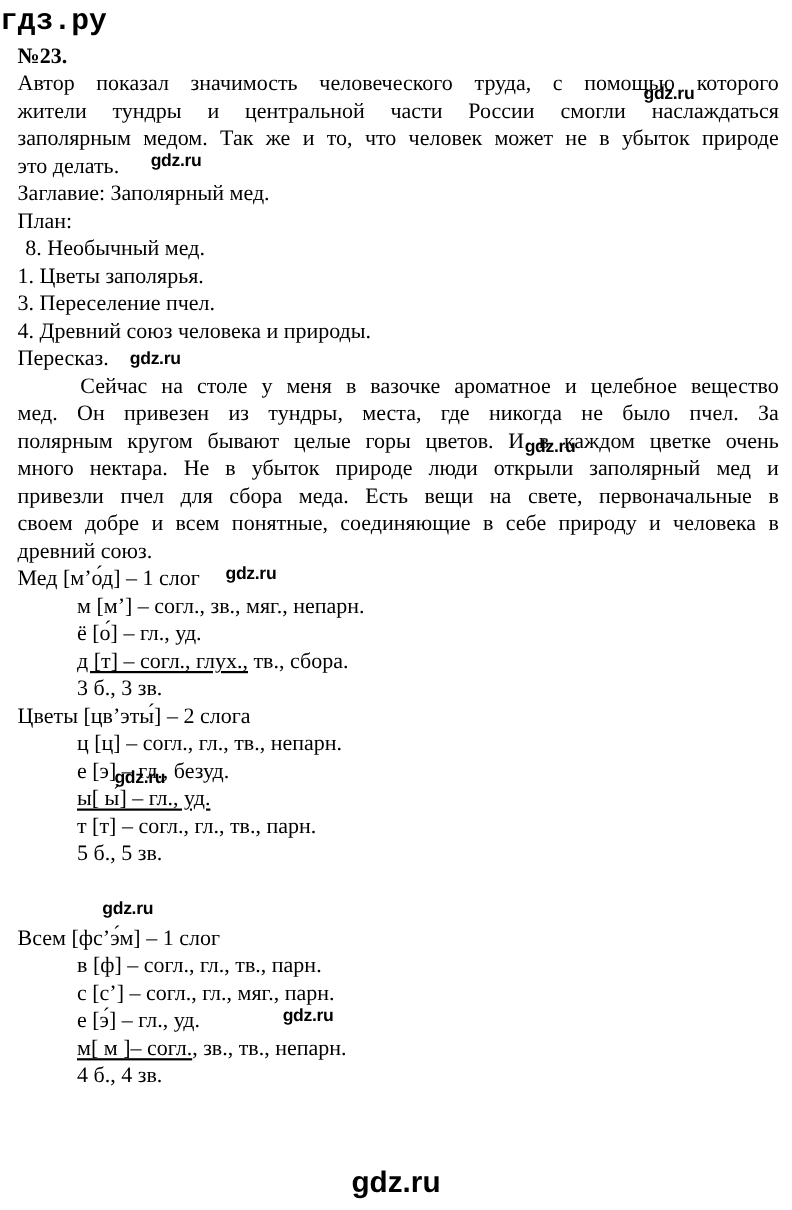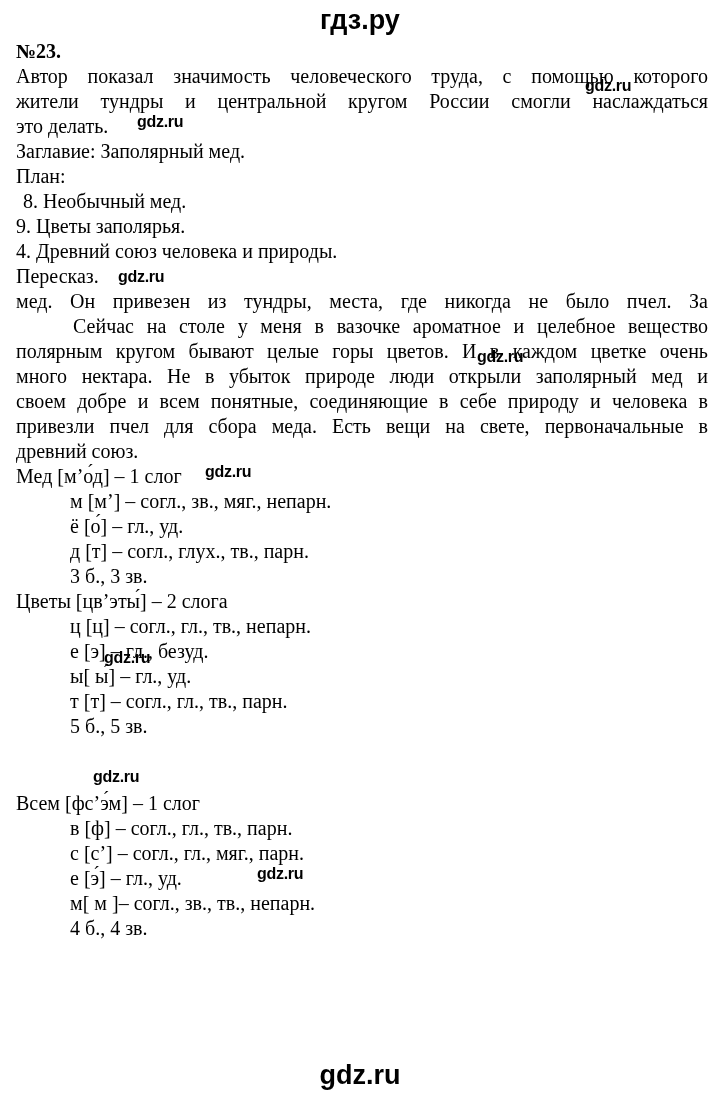--- a/index.html
+++ b/index.html
@@ -2,31 +2,31 @@
 <html><head>
 <meta charset="utf-8">
 <style>
   html,body{margin:0;padding:0}
   body{
     width:720px;height:1100px;position:relative;overflow:hidden;
     background:#ffffff;color:#000;
     font-family:"Liberation Serif",serif;font-size:20px;line-height:25px;
   }
   .logo-top{
-    padding-top:5px;text-align:center;
-    font-family:Liberation Sans, sans-serif;font-weight:bold;font-size:27px;line-height:31px;
+    padding-top:5px;
+    font-family:Liberation Mono, monospace;font-weight:bold;font-size:27px;line-height:31px;
   }
   .content{padding:3px 12px 0 16px}
   .task-num{font-weight:bold}
   .jl{text-align:justify;text-align-last:justify}
   .rel{position:relative}
   .it{}
   .ph-head-pad{padding-left:8px}
   .prow{padding-left:54px}
-  .und{text-underline-offset:3px}
+  .und{text-decoration:underline;text-underline-offset:3px}
   .wm{
     position:absolute;white-space:nowrap;
     font-family:"Liberation Sans",sans-serif;font-weight:bold;font-size:16px;line-height:14px;
     letter-spacing:-0.3px;color:#000;
   }
   .block-vsem{margin-top:52px}
   .logo-bottom{
     position:absolute;top:1060px;left:0;width:720px;text-align:center;
     font-family:"Liberation Sans",sans-serif;font-weight:bold;font-size:27px;line-height:31px;
   }
@@ -38,63 +38,65 @@
 
 <div class="content">
 
   <div class="task-num">№23.</div>
 
   <div>
     <div class="jl rel">
       <span>Автор показал значимость человеческого труда, с помощью которого</span>
       <span class="wm" style="left:569px;top:15px">gdz.ru</span>
     </div>
-    <div class="jl">жители тундры  и центральной кругом России смогли наслаждаться</div>
+    <div class="jl">жители тундры  и центральной части России смогли наслаждаться</div>
+    <div class="jl">заполярным медом. Так же и то, что человек может не в убыток природе</div>
     <div class="rel">
       <span>это делать.</span>
       <span class="wm" style="left:121px;top:1px">gdz.ru</span>
     </div>
   </div>
 
   <div>Заглавие: Заполярный мед.</div>
 
   <div>
     <div>План:</div>
     <div style="padding-left:7px">8. Необычный мед.</div>
-    <div>9. Цветы заполярья.</div>
+    <div>1. Цветы заполярья.</div>
+    <div>3. Переселение пчел.</div>
     <div>4. Древний союз человека и природы.</div>
   </div>
 
   <div class="rel">
     <span class="it">Пересказ.</span>
     <span class="wm" style="left:102px;top:6px">gdz.ru</span>
   </div>
 
   <div>
+    <div class="jl" style="text-indent:57px">Сейчас на столе у меня в вазочке ароматное и целебное вещество</div>
     <div class="jl">мед. Он привезен из тундры, места, где никогда не было пчел. За</div>
-    <div class="jl" style="text-indent:57px">Сейчас на столе у меня в вазочке ароматное и целебное вещество</div>
     <div class="jl rel">
       <span>полярным кругом бывают целые горы цветов. И в каждом цветке очень</span>
       <span class="wm" style="left:461px;top:11px">gdz.ru</span>
     </div>
     <div class="jl">много нектара. Не в убыток природе люди открыли заполярный мед и</div>
+    <div class="jl">привезли пчел для сбора меда. Есть вещи на свете, первоначальные в</div>
     <div class="jl">своем добре и всем понятные, соединяющие в себе природу и человека в</div>
-    <div class="jl">привезли пчел для сбора меда. Есть вещи на свете, первоначальные в</div>
     <div>древний союз.</div>
   </div>
 
 
   <div>
     <div class="rel">
       <span>Мед [м’о́д] – 1 слог</span>
       <span class="wm" style="left:189px;top:1px">gdz.ru</span>
     </div>
     <div class="prow"><span class="und"></span><span>м [м’] – согл., зв., мяг., непарн.</span></div>
     <div class="prow"><span class="und"></span><span>ё [о́] – гл., уд.</span></div>
-    <div class="prow"><span class="und">д [т] – согл., глух.,</span><span> тв., парн.</span></div>
+    <div class="prow"><span class="und">д [т] – согл., глух.,</span><span> тв., сбора.</span></div>
     <div class="prow"><span class="und"></span><span>3 б., 3 зв.</span></div>
   </div>
 
   <div>
     <div>Цветы [цв’эты́] – 2 слога</div>
     <div class="prow"><span class="und"></span><span>ц [ц] – согл., гл., тв., непарн.</span></div>
     <div class="prow rel"><span class="und"></span><span class="wm" style="left:88px;top:12px">gdz.ru</span></div>
     <div class="prow"><span class="und"></span><span>е [э] – гл., безуд.</span></div>
     <div class="prow"><span class="und">ы[ ы́] – гл., уд.</span><span></span></div>
     <div class="prow"><span class="und"></span><span>т [т] – согл., гл., тв., парн.</span></div>

